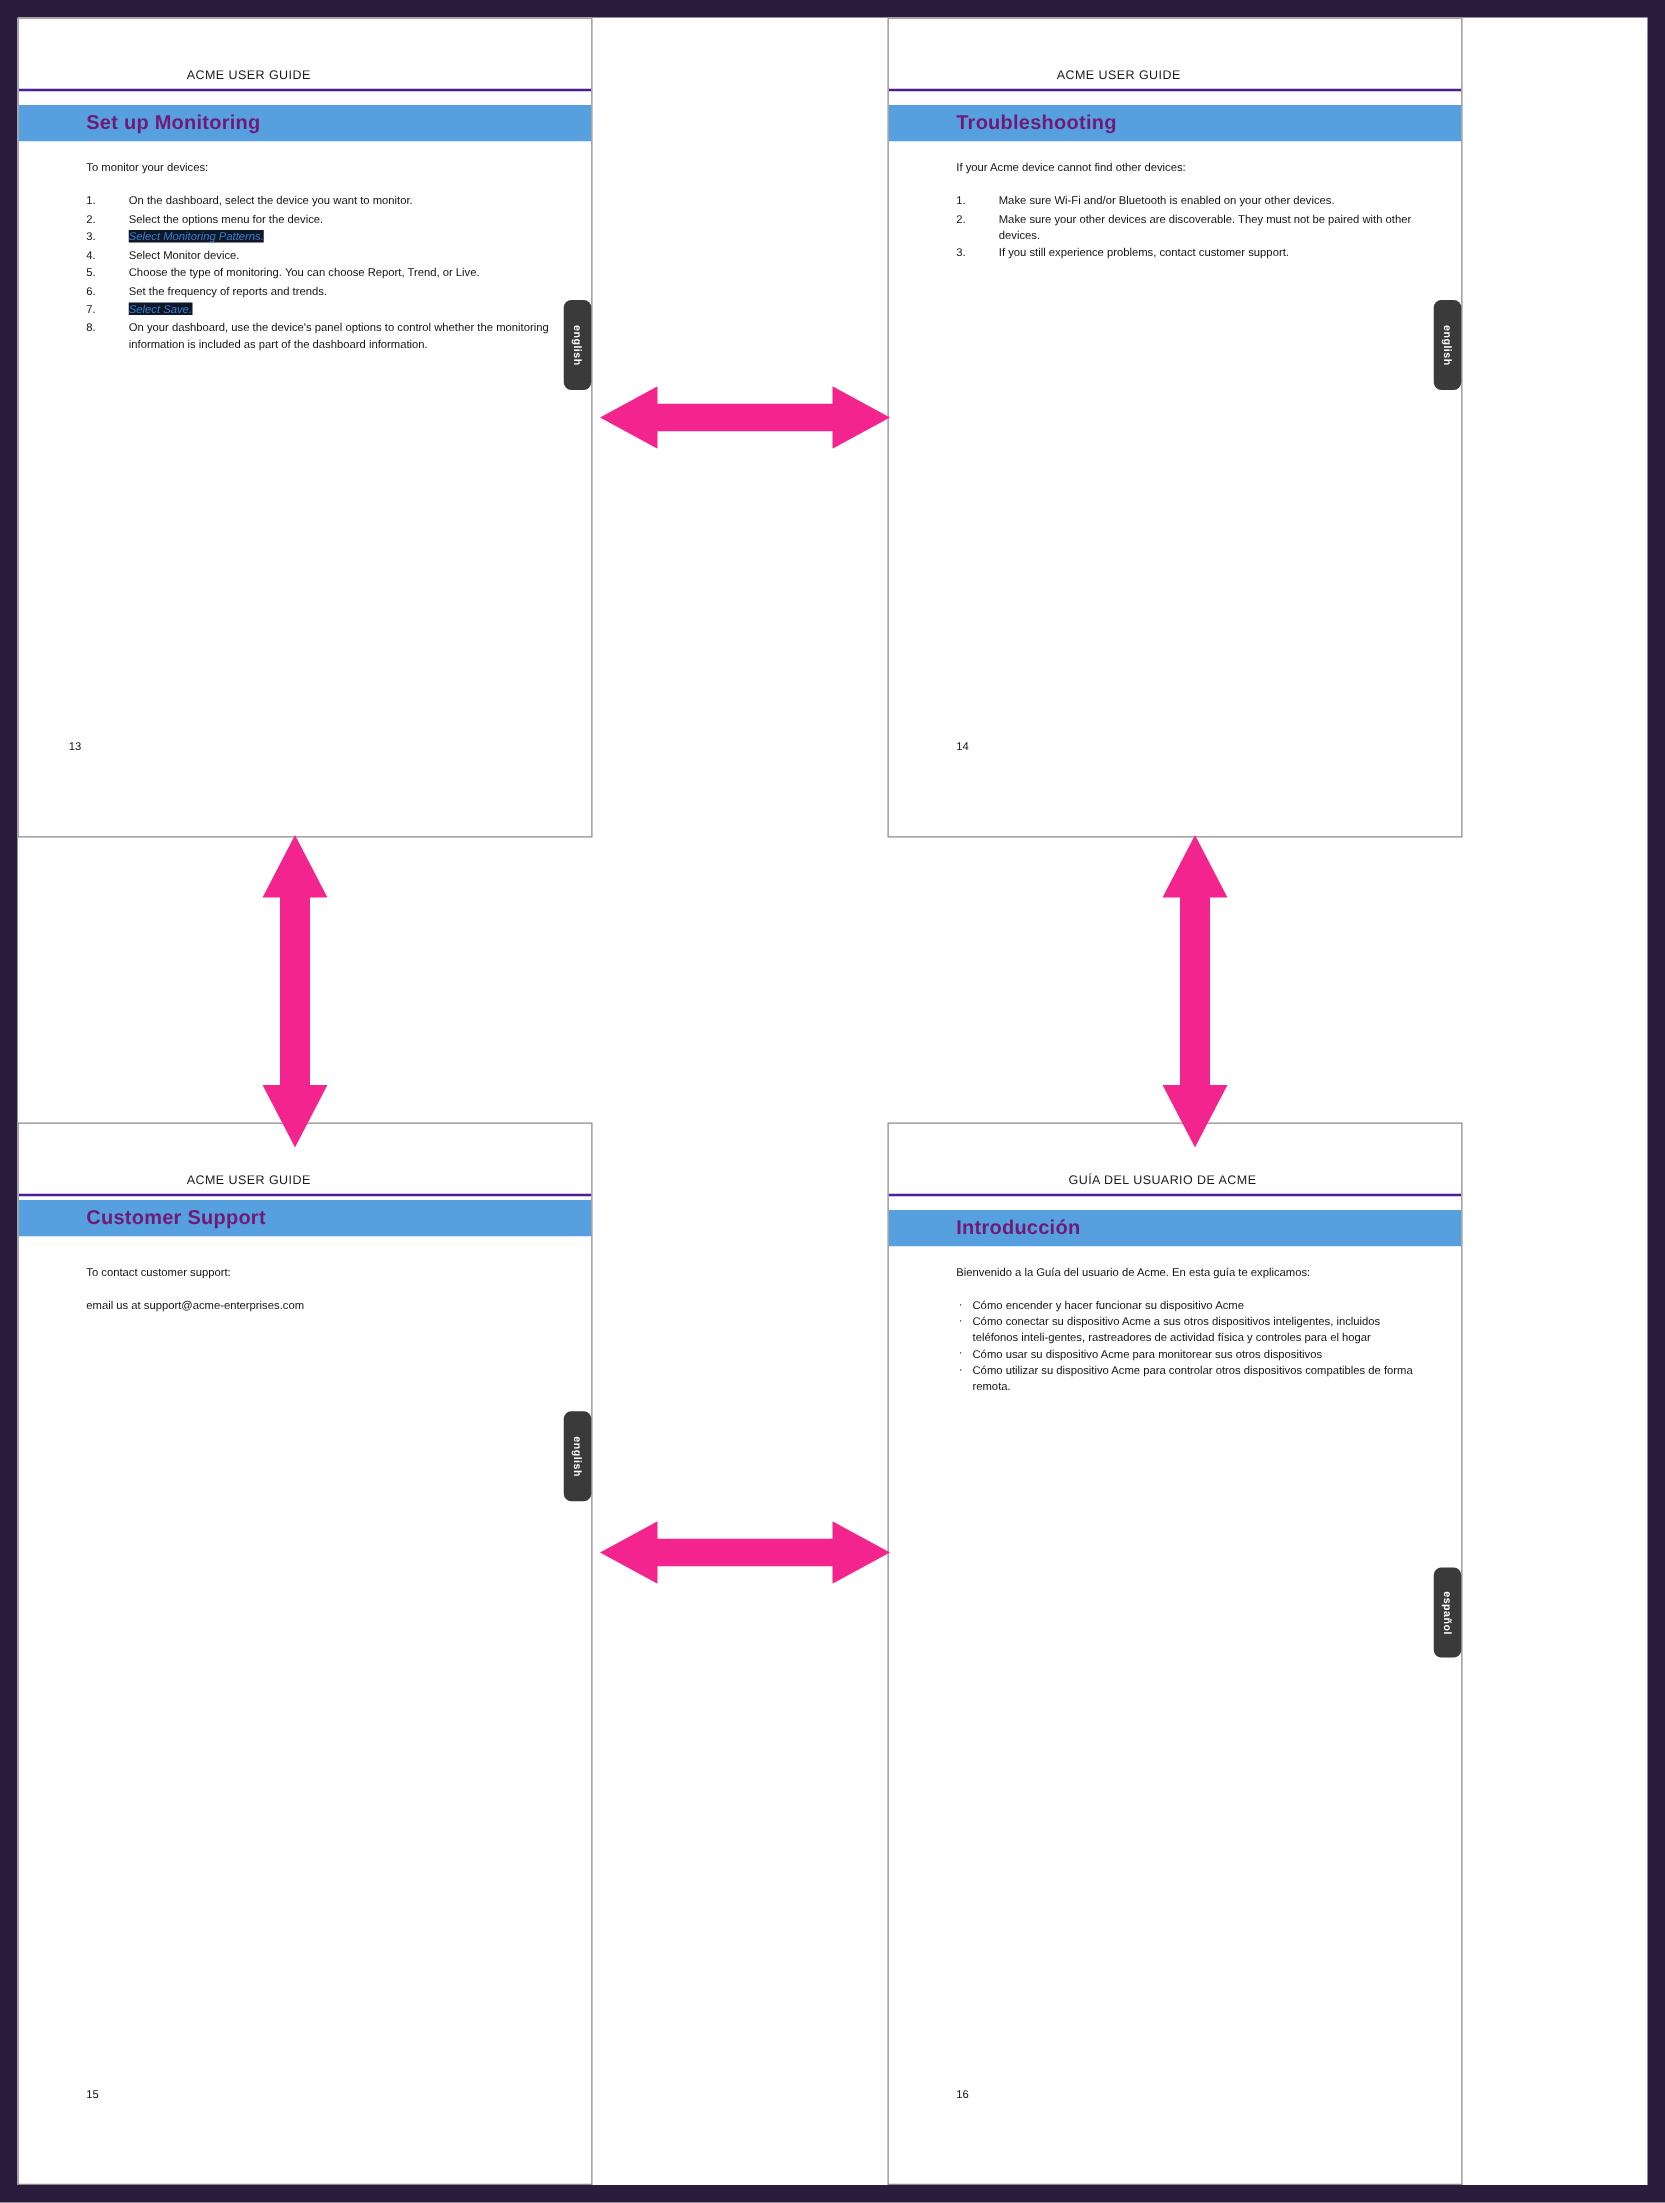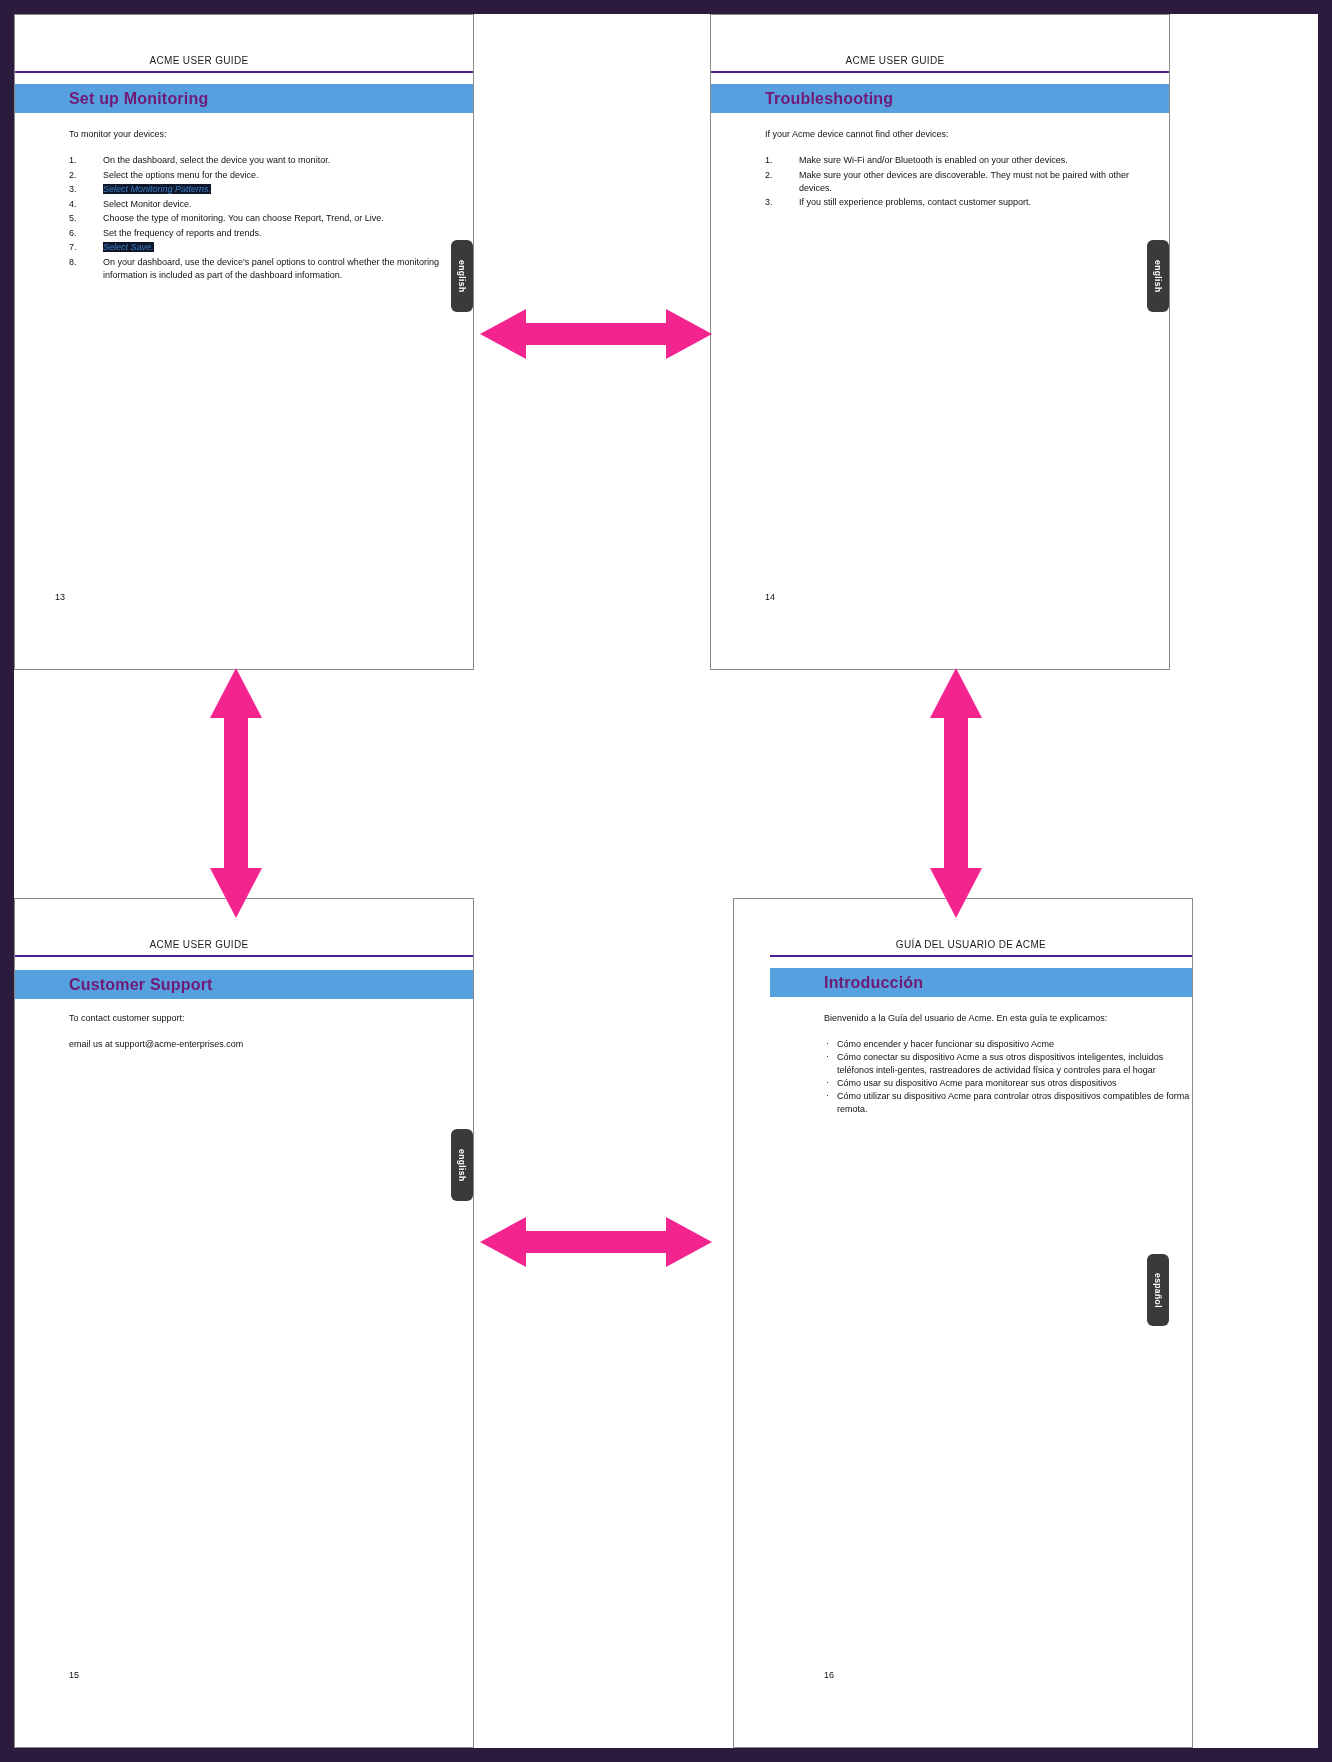--- a/index.html
+++ b/index.html
@@ -201,32 +201,32 @@
       </div>
       <div class="folio" style="left:54px;top:577px;">14</div>
     </div>
   </div>
 
   <div class="page" style="left:0px;top:884px;width:460px;height:850px;">
     <div class="page-inner">
       <div class="hdr">
         <div class="hdr-text shift">ACME USER GUIDE</div>
       </div>
-      <div class="banner" style="top:71px;">
+      <div class="banner" style="top:61px;">
         <div class="banner-title">Customer Support</div>
       </div>
       <div class="body-col" style="left:54px;top:113px;width:375px;">
         <div class="intro-line">To contact customer support:</div>
         <div>email us at support@acme-enterprises.com</div>
       </div>
       <div class="folio" style="left:54px;top:771px;">15</div>
     </div>
   </div>
 
-  <div class="page" style="left:719px;top:884px;width:460px;height:850px;padding-left:36px;">
+  <div class="page" style="left:696px;top:884px;width:460px;height:850px;">
     <div class="page-inner">
       <div class="hdr">
         <div class="hdr-text shift-es">GUÍA DEL USUARIO DE ACME</div>
       </div>
       <div class="banner" style="top:69px;">
         <div class="banner-title">Introducción</div>
       </div>
       <div class="body-col" style="left:54px;top:113px;width:375px;">
         <div class="intro-line">Bienvenido a la Guía del usuario de Acme. En esta guía te explicamos:</div>
         <ul class="bullets">

